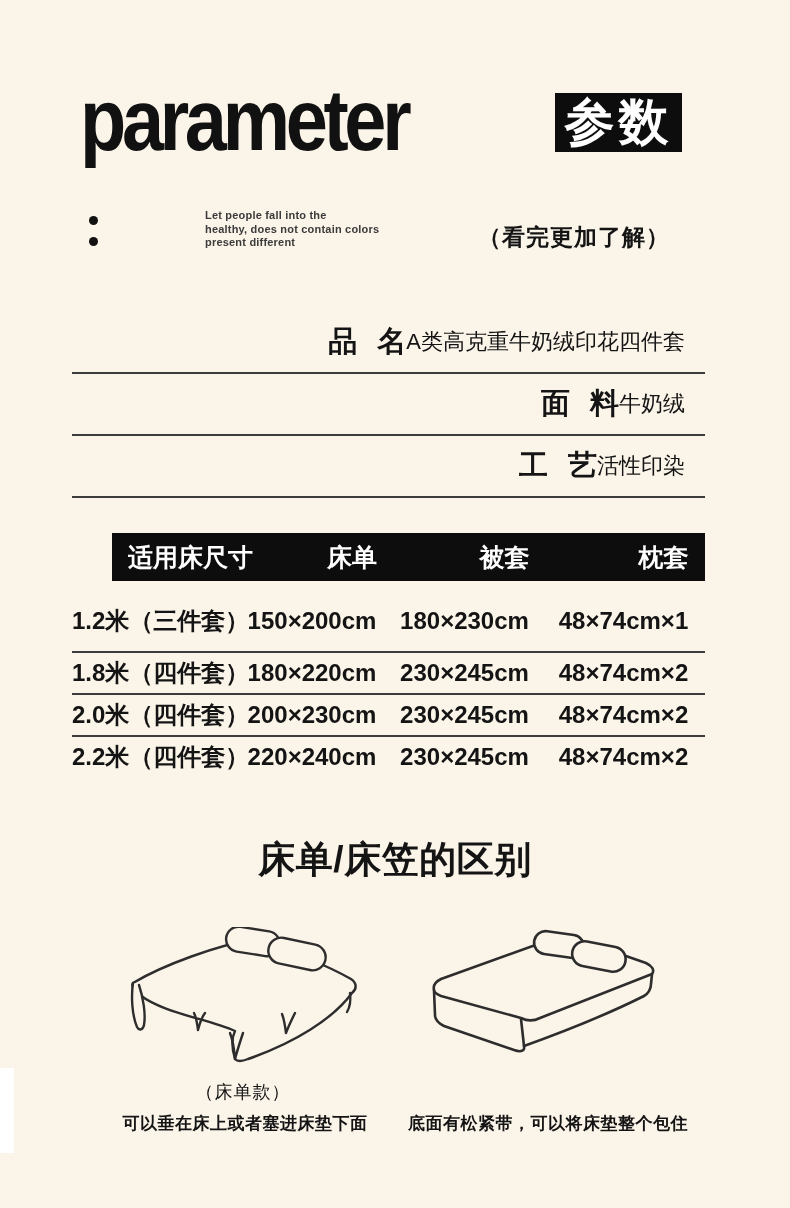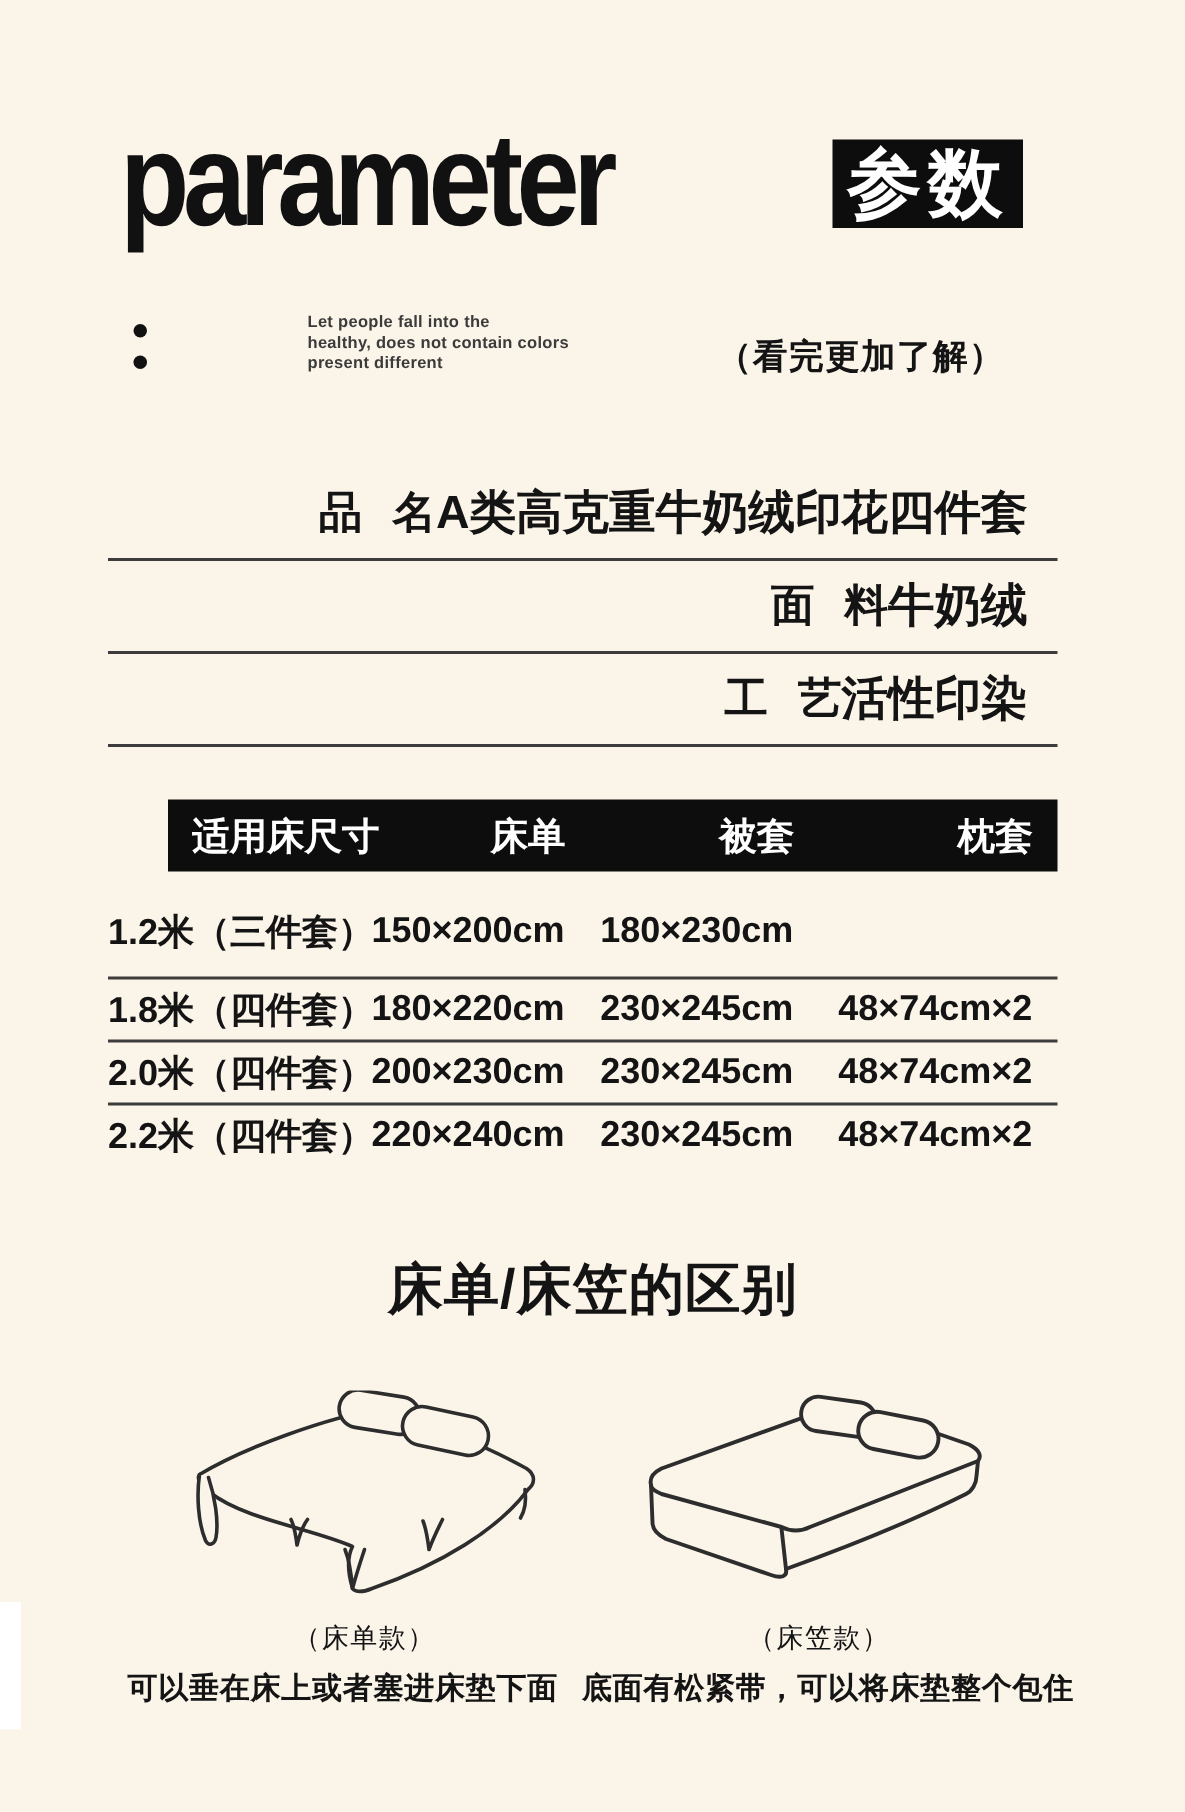--- a/index.html
+++ b/index.html
@@ -36,21 +36,21 @@
     position:absolute;right:120px;top:222px;
     font-size:23px;font-weight:600;letter-spacing:1px;white-space:nowrap;
   }
   
   .spec-rows{position:absolute;left:72px;top:312px;width:633px;}
   .spec-row{
     height:60px;border-bottom:2.5px solid #3c3c3c;
     display:flex;justify-content:flex-end;align-items:center;
   }
   .spec-label{font-size:29px;font-weight:bold;padding-left:15px;word-spacing:12px;white-space:nowrap;}
-  .spec-value{font-size:31px;font-weight:700;padding-right:20px;white-space:nowrap;}
+  .spec-value{font-size:22px;font-weight:400;padding-right:20px;white-space:nowrap;}
   
   .size-table{position:absolute;left:72px;top:533px;width:633px;}
   .size-grid{display:grid;grid-template-columns:165px 150px 155px 163px;align-items:center;}
   .size-header{
     background:#0d0d0d;color:#fff;height:48px;
     font-size:25px;font-weight:bold;margin-left:40px;
   }
   .size-header .c0{padding-left:16px;}
   .cC{text-align:center;white-space:nowrap;}
   .size-row{
@@ -68,22 +68,22 @@
   .bed-svg{position:absolute;}
   .bed-svg.sheet{left:118px;top:927px;}
   .bed-svg.fitted{left:428px;top:929px;}
   .bed-name{
     position:absolute;top:1080px;width:240px;text-align:center;
     font-size:18px;font-weight:400;letter-spacing:1px;
   }
   .bed-name.left{left:123px;}
   .bed-name.right{left:426px;}
   .bed-desc{
-    position:absolute;top:1112px;width:320px;text-align:left;
-    font-size:20px;font-weight:bold;letter-spacing:.5px;white-space:nowrap;
+    position:absolute;top:1112px;width:320px;text-align:center;
+    font-size:17px;font-weight:bold;letter-spacing:.5px;white-space:nowrap;
   }
   .bed-desc.left{left:85px;}
   .bed-desc.right{left:388px;}
   .white-strip{position:absolute;left:0;top:1068px;width:14px;height:85px;background:#ffffff;}
   svg path,svg rect{vector-effect:non-scaling-stroke;}
 </style>
 </head>
 <body>
 
 <div class="page">
@@ -125,20 +125,21 @@
     <div class="size-grid size-header">
       <span class="c0">适用床尺寸</span>
       <span class="cC">床单</span>
       <span class="cC">被套</span>
       <span class="cC">枕套</span>
     </div>
     <div class="size-grid size-row first">
       <span class="c0">1.2米（三件套）</span>
       <span class="cC">150×200cm</span>
       <span class="cC">180×230cm</span>
+      <span class="cC">48×74cm×1</span>
     </div>
     <div class="size-grid size-row">
       <span class="c0">1.8米（四件套）</span>
       <span class="cC">180×220cm</span>
       <span class="cC">230×245cm</span>
       <span class="cC">48×74cm×2</span>
     </div>
     <div class="size-grid size-row">
       <span class="c0">2.0米（四件套）</span>
       <span class="cC">200×230cm</span>
@@ -173,19 +174,18 @@
     <g stroke="#2d2d2d" stroke-width="2.6" stroke-linecap="round" stroke-linejoin="round">
       <path d="M6,61 C5,57 7,53 13,50 L127,9 C133,6 140,6 146,9 L218,34 C224,37 227,41 224,45 L112,89 C106,92 99,92 93,89 L13,67 C8,65 6,63 6,61 Z" fill="#fbf4e9"></path>
       <path d="M6,61 L7,86 C7,91 10,94 16,97 L86,121 C93,123.5 97,122 96,117 L93,90" fill="none"></path>
       <path d="M96,117 C135,103 180,85 216,67 C220,65 223,60 223,55 L224,45" fill="none"></path>
       <rect x="106" y="4" width="50" height="23" rx="11.5" transform="rotate(8 131 15)" fill="#fbf4e9"></rect>
       <rect x="144" y="15" width="54" height="25" rx="12.5" transform="rotate(11 171 27)" fill="#fbf4e9"></rect>
     </g>
   </svg>
 
   <div class="bed-name left">（床单款）</div>
-  <div class="bed-name right">（床笠款）</div>
   <div class="bed-desc left">可以垂在床上或者塞进床垫下面</div>
   <div class="bed-desc right">底面有松紧带，可以将床垫整个包住</div>
 
   <div class="white-strip"></div>
 
 </div>
 
 </body></html>

